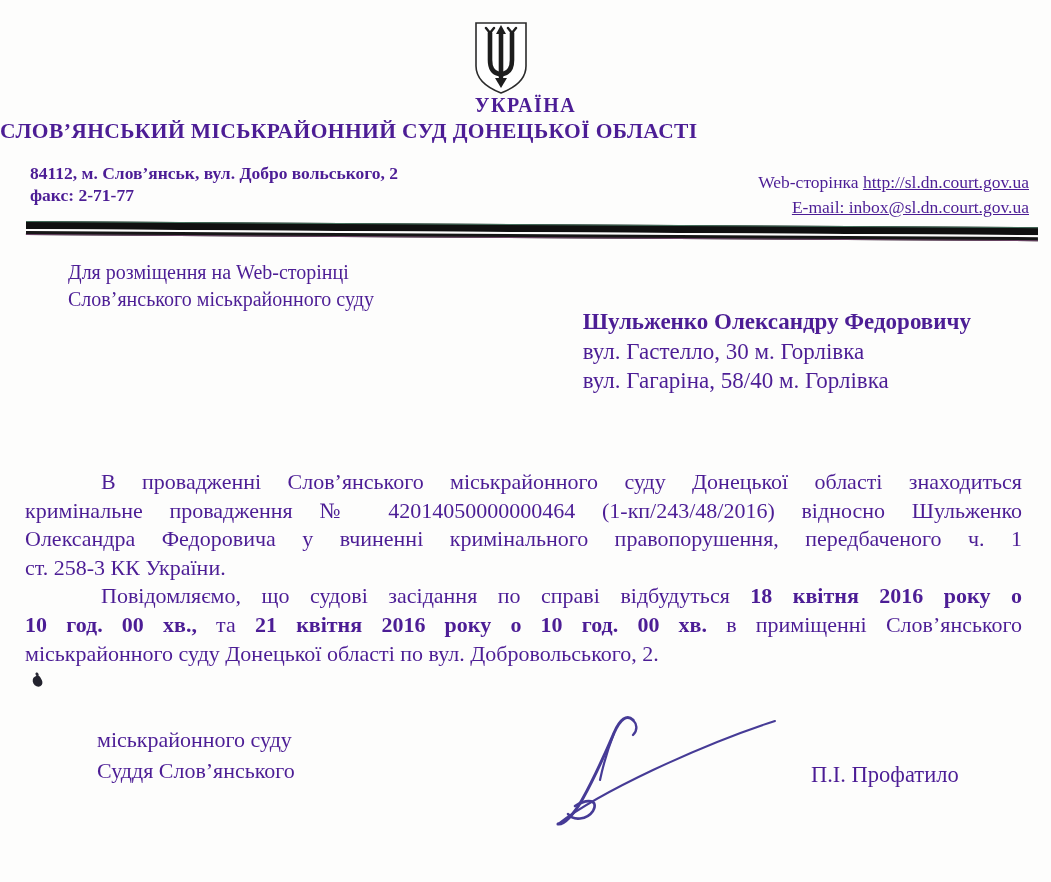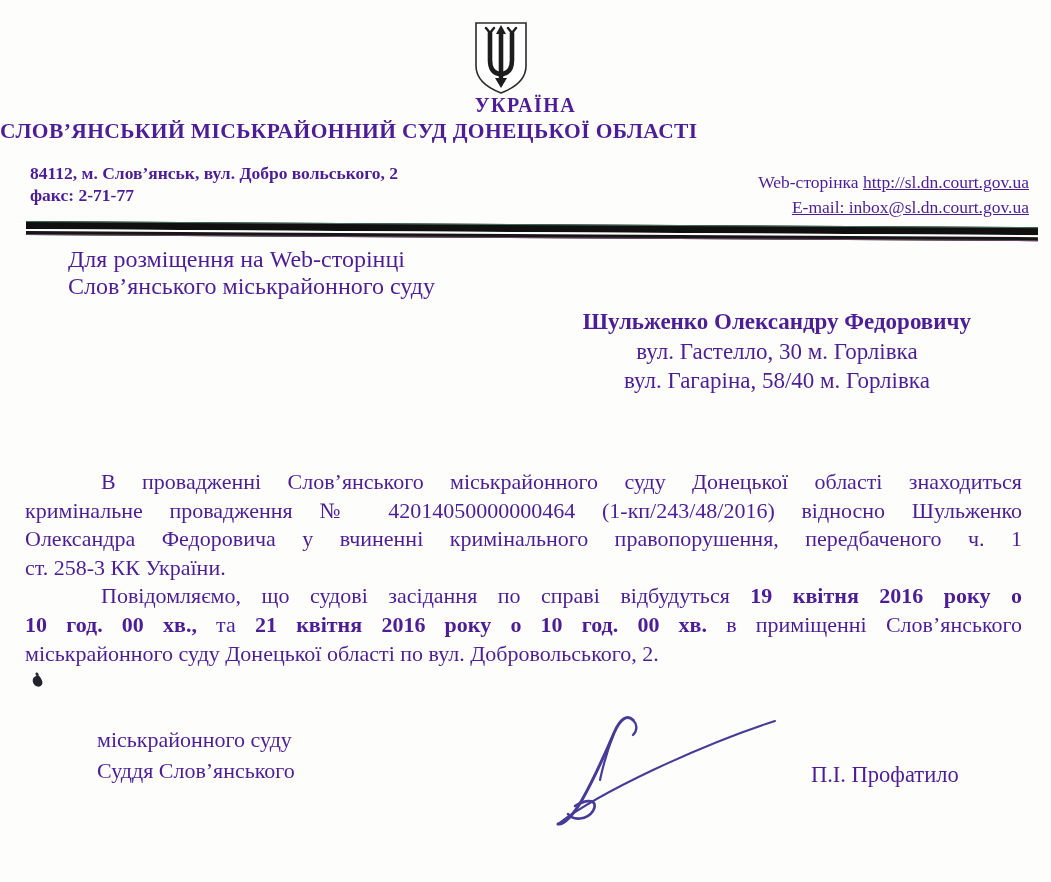--- a/index.html
+++ b/index.html
@@ -34,26 +34,26 @@
   
   .sep{
     position:absolute;left:26px;top:221px;width:1012px;
     transform:rotate(0.35deg);transform-origin:left center;
   }
   .sep .b1{height:7px;background:#101010;border-top:1px solid #44705c;}
   .sep .gap{height:2px;background:#fdfdfc;}
   .sep .b2{height:3px;background:#161616;border-bottom:1px solid #6e4668;}
   
   .note{
-    position:absolute;left:68px;top:246px;
-    font-size:24px;line-height:27px;
+    position:absolute;left:68px;top:259px;
+    font-size:20px;line-height:27px;
   }
   .recipient{
     position:absolute;right:80px;top:307px;
-    text-align:center;font-size:23px;line-height:29.5px;
+    text-align:left;font-size:23px;line-height:29.5px;
   }
   .recipient .name{font-weight:bold;}
   
   .body{
     position:absolute;left:25px;top:468px;width:997px;
     font-size:22px;line-height:28.6px;
   }
   .bline{text-align:justify;text-align-last:justify;white-space:normal;}
   .bline.last{text-align-last:left;}
   .bline.indent{padding-left:76px;}
@@ -123,21 +123,21 @@
   </div>
 
   <div class="body">
       <div>
         <div class="bline indent"><span>В провадженні Слов’янського міськрайонного суду Донецької області знаходиться</span></div>
         <div class="bline"><span>кримінальне провадження № 42014050000000464 (1-кп/243/48/2016)  відносно Шульженко</span></div>
         <div class="bline"><span>Олександра Федоровича у вчиненні кримінального правопорушення, передбаченого  ч. 1</span></div>
         <div class="bline last"><span>ст. 258-3  КК України.</span></div>
       </div>
       <div>
-        <div class="bline indent"><span>Повідомляємо, що судові засідання по справі відбудуться  </span><span class="bold">19 квітня 2016 року  о</span></div>
+        <div class="bline indent"><span>Повідомляємо, що судові засідання по справі відбудуться  </span><span class="bold">18 квітня 2016 року  о</span></div>
         <div class="bline"><span class="bold">10 год. 00 хв.,</span><span> та </span><span class="bold">21 квітня 2016 року о 10 год. 00 хв.</span><span> в приміщенні Слов’янського</span></div>
         <div class="bline last"><span>міськрайонного суду Донецької області по вул. Добровольського, 2.</span></div>
       </div>
     </div>
 
   <div class="ink-mark"></div>
 
   <div class="sig-role">
     <div>міськрайонного суду</div>
     <div>Суддя Слов’янського</div>

